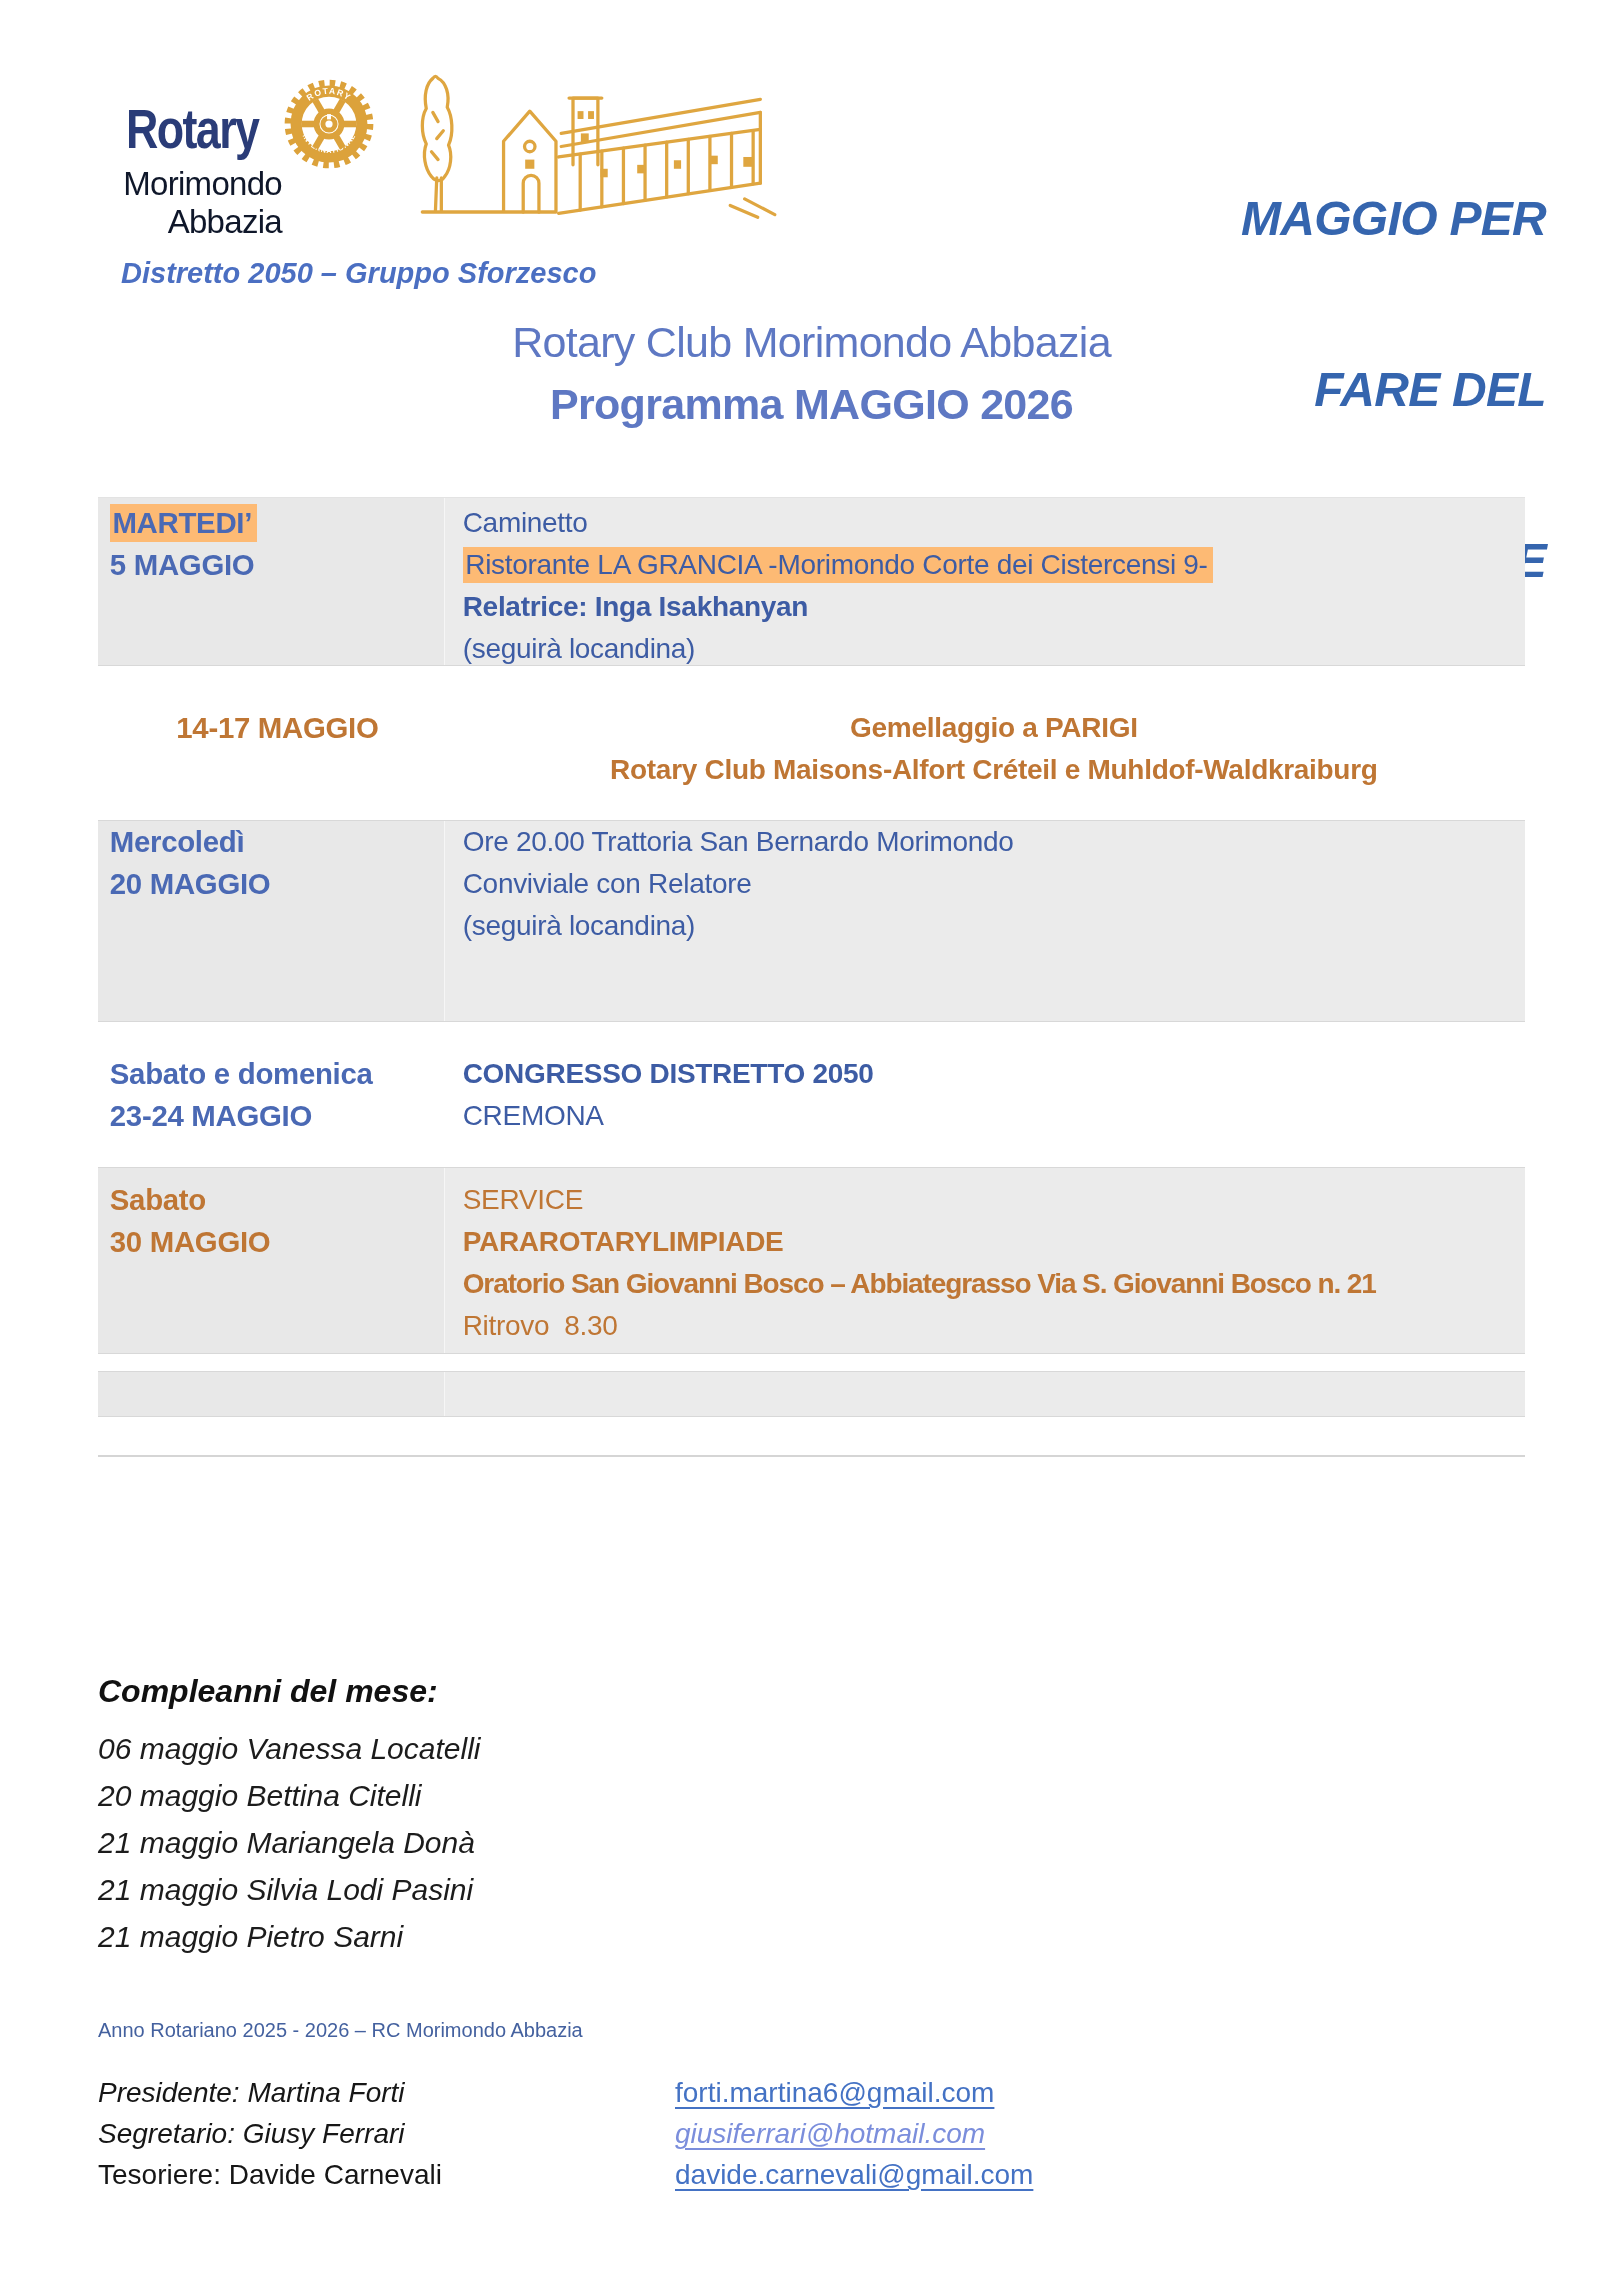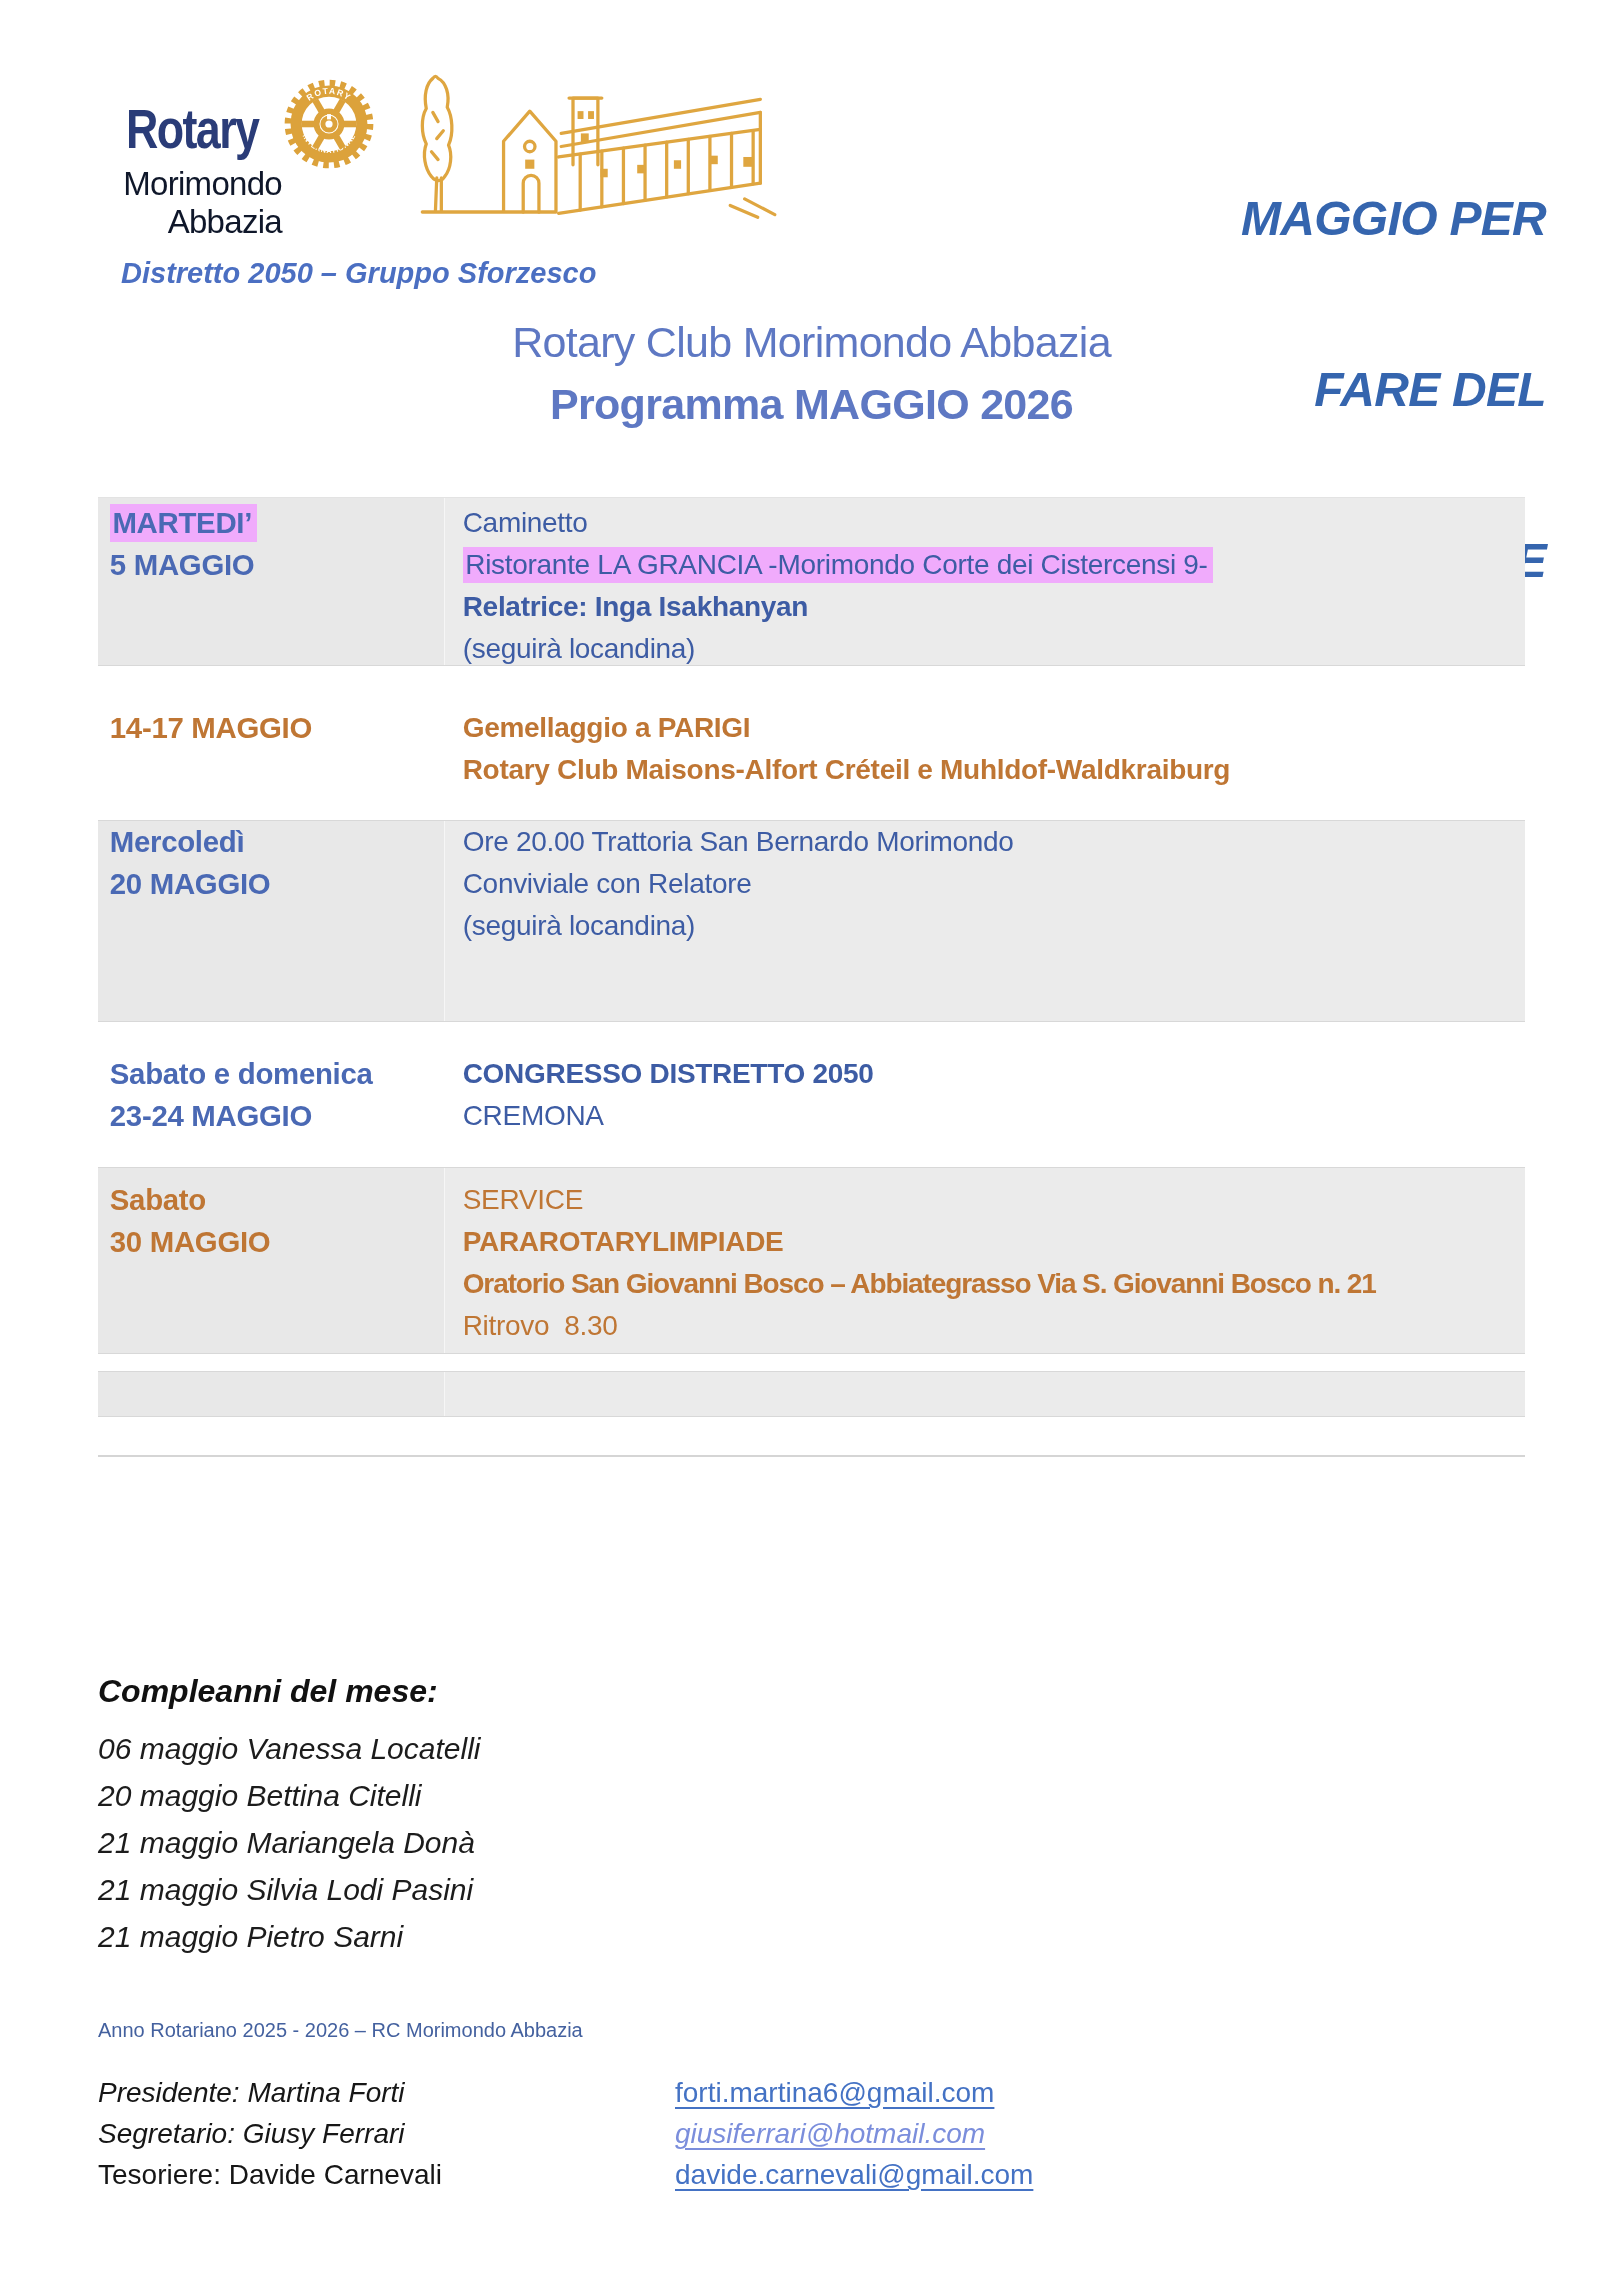--- a/index.html
+++ b/index.html
@@ -43,34 +43,34 @@
     border-top:1.3px solid #E3E3E3;border-bottom:2px solid #D5D5D5;
   }
   .row{display:flex;box-sizing:border-box;overflow:hidden;}
   .row + .row{border-top:1.3px solid #D8D8D8;}
   .row.gray{background:#EBEBEB;}
   .row.gray .cell-date{background:#E8E8E8;border-right:1.3px solid #F6F6F6;}
   .cell-date{width:347px;box-sizing:border-box;padding-left:11.8px;flex:none;}
   .cell-body{flex:1;box-sizing:border-box;padding-left:17.7px;min-width:0;}
   .r1{height:198px;} .r1 .cell-date,.r1 .cell-body{padding-top:42px;}
   .r2{height:167px;} .r2 .cell-date,.r2 .cell-body{padding-top:3.9px;}
-  .r3{height:155px;} .r3 .cell-date,.r3 .cell-body{padding-top:41px;}
+  .r3{height:155px;} .r3 .cell-date,.r3 .cell-body{padding-top:41px;text-align:center;}
   .r4{height:201px;} .r4 .cell-date,.r4 .cell-body{}
   .r5{height:146px;justify-content:center;} .r5 .cell-date,.r5 .cell-body{padding-top:31px;}
   .r6{height:186px;} .r6 .cell-date,.r6 .cell-body{padding-top:10.5px;}
   .rgap{height:18.3px;background:#ffffff;}
   .r7{height:45px;}
   .r8{height:39px;background:#ffffff;}
   .t{font-size:28px;line-height:42px;letter-spacing:-0.3px;white-space:pre;}
   .d{font-size:29.4px;line-height:42px;letter-spacing:-0.3px;font-weight:bold;white-space:pre;}
   .bold{font-weight:bold;}
   .orange{color:#BF7634;}
   .blue{color:#3D5CA4;}
   .blue-date{color:#4A69B4;}
-  .hl{background:#f0abfc;padding:2px 5.2px 3.3px 2.6px;}
+  .hl{background:#fdba74;padding:2px 5.2px 3.3px 2.6px;}
   .tight{letter-spacing:-1.1px;}
   
   .comp-h{
     position:absolute;left:98px;top:1673px;font-size:32px;font-weight:bold;
     font-style:italic;color:#111111;white-space:pre;
   }
   .bdays{position:absolute;left:98px;top:1725px;}
   .bday{font-size:30px;line-height:47px;font-style:italic;color:#1C1C1C;white-space:pre;}
   
   .anno{

